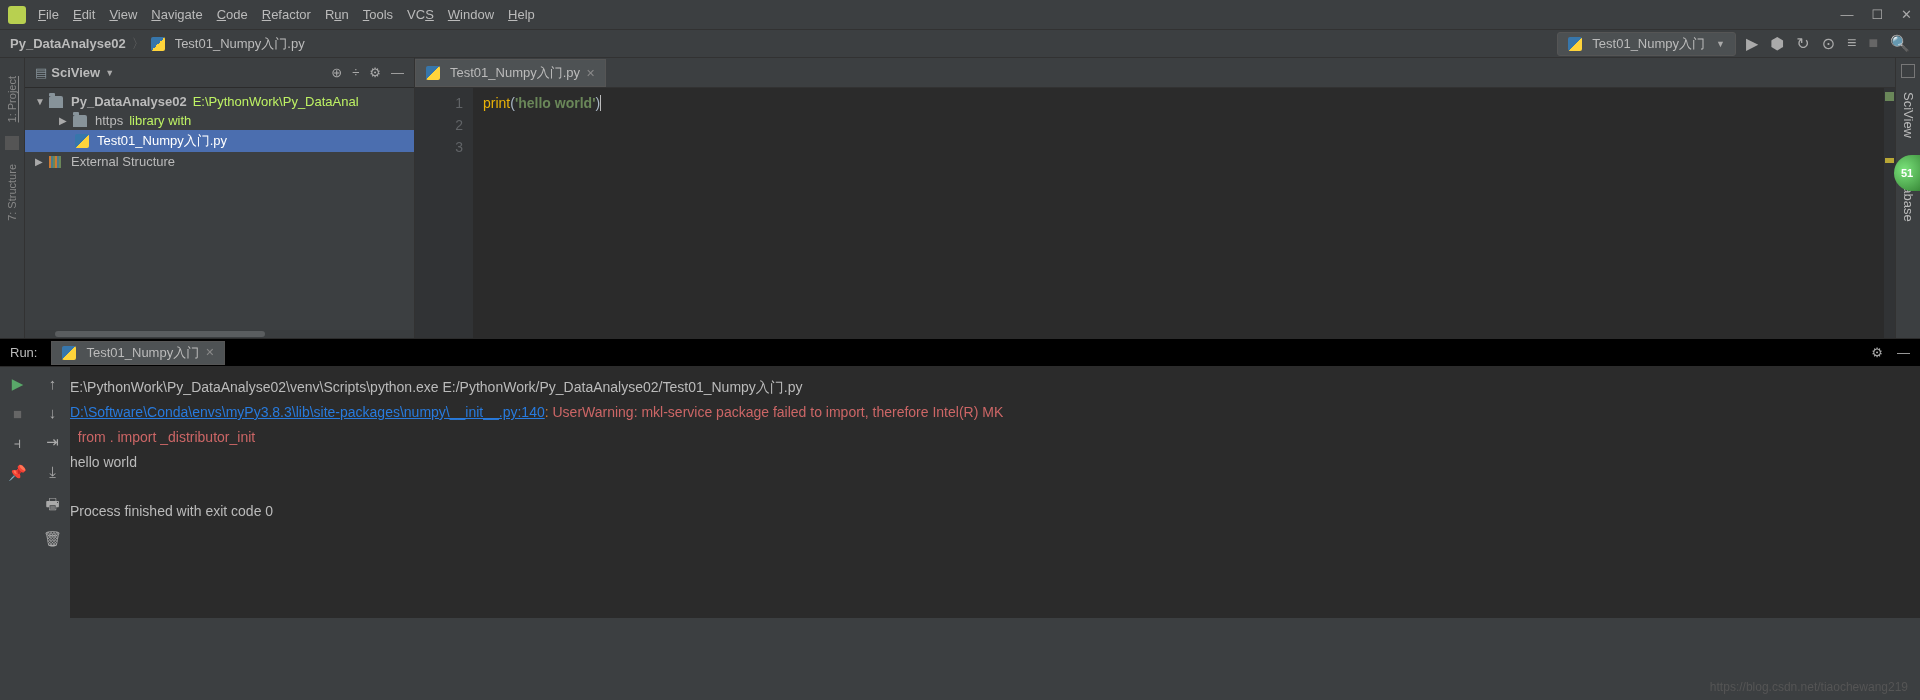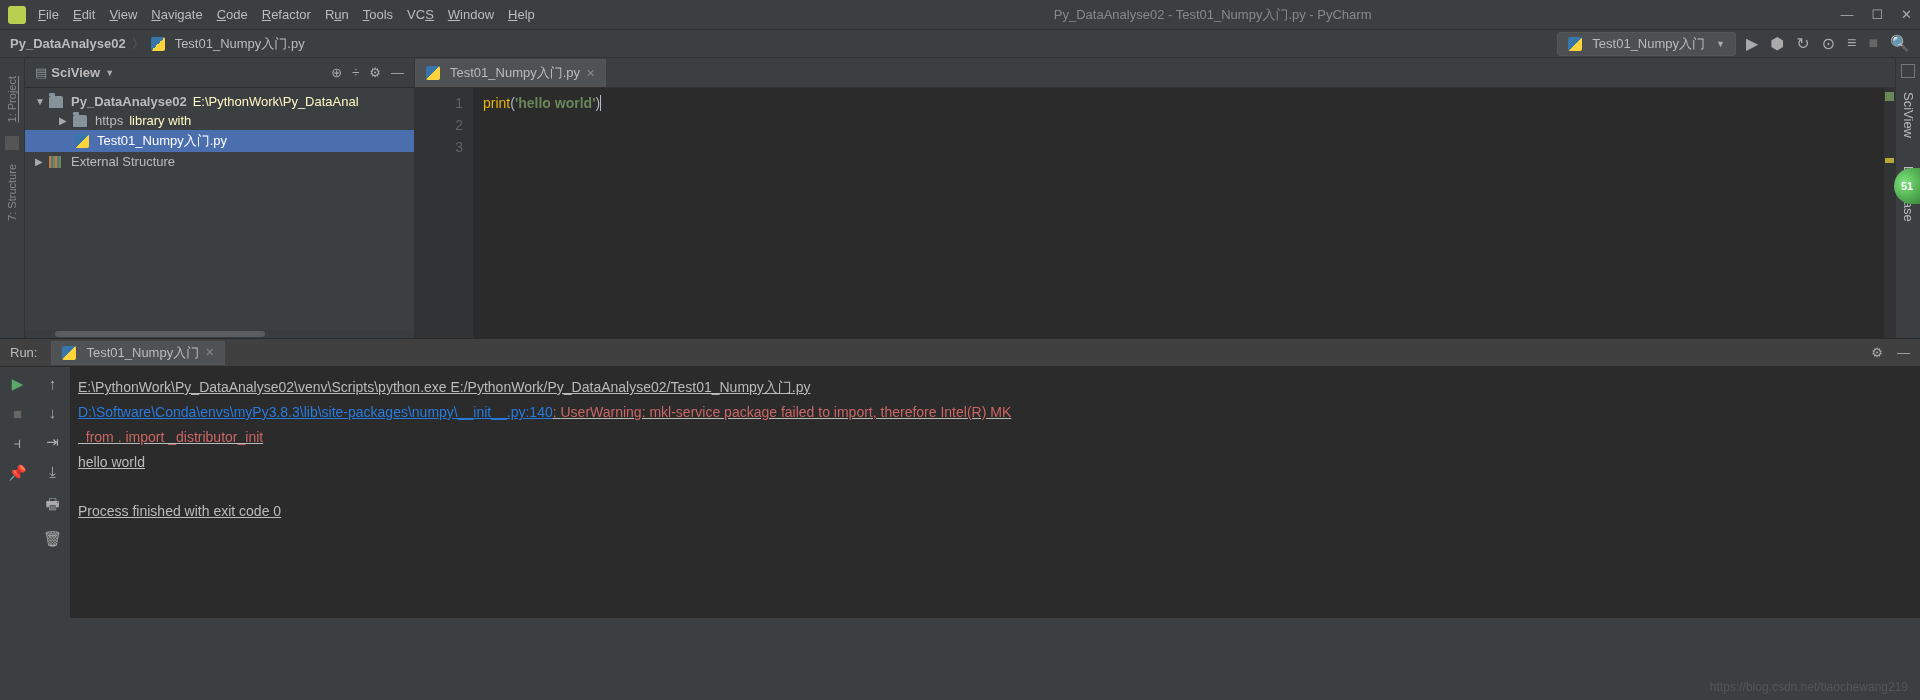--- a/index.html
+++ b/index.html
@@ -26,51 +26,51 @@
 .rot-text { writing-mode: vertical-rl; transform: rotate(180deg); margin: 8px 0; cursor: pointer; white-space:nowrap; }
 .project-panel { width: 390px; background: #3c3f41; border-right: 1px solid #323232; display:flex; flex-direction:column; }
 .proj-header { height: 30px; display: flex; align-items: center; padding: 0 10px; border-bottom: 1px solid #2b2b2b; }
 .proj-header .title { font-weight: bold; color: #bbbbbb; }
 .proj-header .icons { margin-left: auto; display: flex; gap: 10px; color: #aaa; }
 .proj-header .icons span { cursor: pointer; }
 .tree { flex: 1; padding: 4px 0; font-size:13px; overflow:hidden;}
 .tree-row { display: flex; align-items: center; padding: 2px 8px; cursor: pointer; white-space:nowrap; }
 .tree-row.selected-strong { background: #4b6eaf; color: #fff; }
 .tree-label { margin-left: 4px; }
-.tree-path { color: #fef9c3; margin-left: 6px; }
+.tree-path { color: #bef264; margin-left: 6px; }
 .chev { display:inline-block; width:10px; color:#aaa; margin-right:4px; font-size:10px;}
 .folder-icon { color:#87939a; margin-right:4px;}
 .editor-area { flex: 1; display:flex; flex-direction:column; background: #2b2b2b; position:relative; }
 .tab-bar { height: 30px; background: #3c3f41; display: flex; align-items:center; border-bottom: 1px solid #323232;}
 .tab { background: #4e5254; height: 28px; display:flex; align-items:center; padding: 0 10px; border:1px solid #555; margin-top:1px; gap:6px; }
 .tab-close { color: #888; cursor:pointer; font-size:11px;}
 .code-container { display:flex; flex:1; font-family: "Consolas","Courier New",monospace; font-size:14px; }
 .gutter-line { width: 58px; background: #313335; color: #606366; text-align:right; padding: 4px 10px 0 0; line-height: 22px; }
 .code-body { flex:1; padding: 4px 0 0 10px; line-height:22px; color:#a9b7c6; position:relative; }
 .fn { color: #eab308; }
 .paren { color: #a9b7c6; }
 .str { color: #6a8759; font-weight: bold; }
 .cursor-caret { border-left:1px solid #bbb; animation:none; }
 .right-stripe { width: 12px; background: #313335; border-left:1px solid #2b2b2b; position:relative;}
 .right-stripe .mark1 { position:absolute; top:4px; right:1px; width:9px; height:9px; background:#6a8759;}
 .right-stripe .mark2 { position:absolute; top:70px; right:1px; width:9px; height:5px; background:#b8a736;}
 .editor-right-gutter { width: 25px; background:#3c3f41; border-left:1px solid #323232; display:flex; flex-direction:column; align-items:center; padding-top:6px;}
-.right-orb { position:absolute; right:0; top:168px; width:26px; height:36px; background: radial-gradient(circle at 40% 40%, #7ae27a, #3a8b3a); border-radius: 18px 0 0 18px; display:flex; align-items:center; justify-content:center; color:#fff; font-size:11px; font-weight:bold;}
+.right-orb { position:absolute; right:0; top:155px; width:26px; height:36px; background: radial-gradient(circle at 40% 40%, #7ae27a, #3a8b3a); border-radius: 18px 0 0 18px; display:flex; align-items:center; justify-content:center; color:#fff; font-size:11px; font-weight:bold;}
 .scrollb { height:8px; background:#3a3d3f; }
 .scrollb .thumb{ width:210px; height:6px; background:#5a5d5f; border-radius:3px; margin:1px 0 0 30px;}
 .run-panel { border-top: 1px solid #2b2b2b; background:#2b2b2b; height: 280px; display:flex; flex-direction:column;}
-.run-header { height: 28px; display:flex; align-items:center; padding: 0 10px; background:#404040; border-bottom:1px solid #2b2b2b;}
+.run-header { height: 28px; display:flex; align-items:center; padding: 0 10px; background:#000000; border-bottom:1px solid #2b2b2b;}
 .run-header .lbl { color:#bbb; margin-right:14px;}
 .run-tab { background:#4e5254; padding:2px 10px; display:flex; align-items:center; gap:6px; border:1px solid #555;}
 .run-header .right { margin-left:auto; display:flex; gap:14px; color:#aaa;}
 .run-body { flex:1; display:flex; overflow:hidden;}
 .run-gutter { width:70px; background:#3c3f41; display:flex; }
 .run-gutter-col { width:35px; display:flex; flex-direction:column; align-items:center; gap:12px; padding-top:8px; color:#aaa;}
 .run-gutter-col span{ cursor:pointer; font-size:15px;}
-.console { flex:1; font-family: "Consolas","Courier New",monospace; font-size:14px; padding: 8px 8px; line-height:24px; color:#bbb; white-space:pre; overflow:hidden;text-decoration:underline;}
+.console { flex:1; font-family: "Consolas","Courier New",monospace; font-size:14px; padding: 8px 0; line-height:24px; color:#bbb; white-space:pre; overflow:hidden;}
 .console .link{ color:#287bde; text-decoration:underline; cursor:pointer;}
 .console .warn-col{ color:#cc7832;}
 .console .warn-red{ color:#cc6666;}
 .watermark { position:absolute; bottom:6px; right:12px; color:#555; font-size:12px;}
 .folder-emoji { width:14px; height:12px; background:#87939a; display:inline-block; border-radius:2px 2px 0 0; margin-right:4px; position:relative;}
 .folder-emoji::before{content:"";position:absolute;top:-3px;left:0;width:6px;height:3px;background:#87939a;border-radius:1px 1px 0 0;}
 .lib-icon{width:12px;height:12px;display:inline-block;background:repeating-linear-gradient(to right,#cc7832 0 2px,#4a7a8c 2px 4px,#6a8759 4px 6px);margin-right:6px;}
 .sc-icon{width:12px;height:12px;border-radius:50%;background:#299999;display:inline-block;margin-right:6px;position:relative;}
 .tri-down{font-size:9px;margin-left:5px;color:#aaa;}
 </style>
@@ -85,21 +85,20 @@
     <span><u>V</u>iew</span>
     <span><u>N</u>avigate</span>
     <span><u>C</u>ode</span>
     <span><u>R</u>efactor</span>
     <span>R<u>u</u>n</span>
     <span><u>T</u>ools</span>
     <span>VC<u>S</u></span>
     <span><u>W</u>indow</span>
     <span><u>H</u>elp</span>
   </div>
-  <div class="window-title">Py_DataAnalyse02 - Test01_Numpy入门.py - PyCharm</div>
   <div class="window-controls">
     <span>—</span>
     <span>☐</span>
     <span>✕</span>
   </div>
 </div>
 
 <div class="nav-bar">
   <div class="breadcrumb">
     <span><b>Py_DataAnalyse02</b></span>

